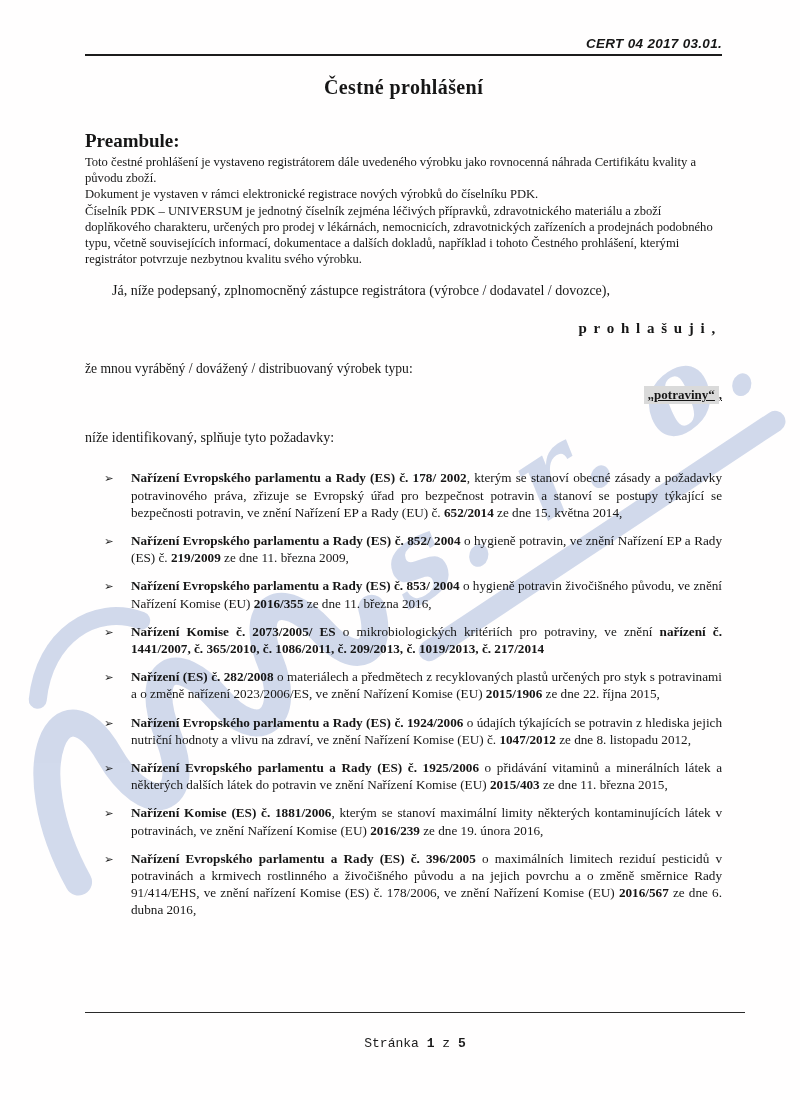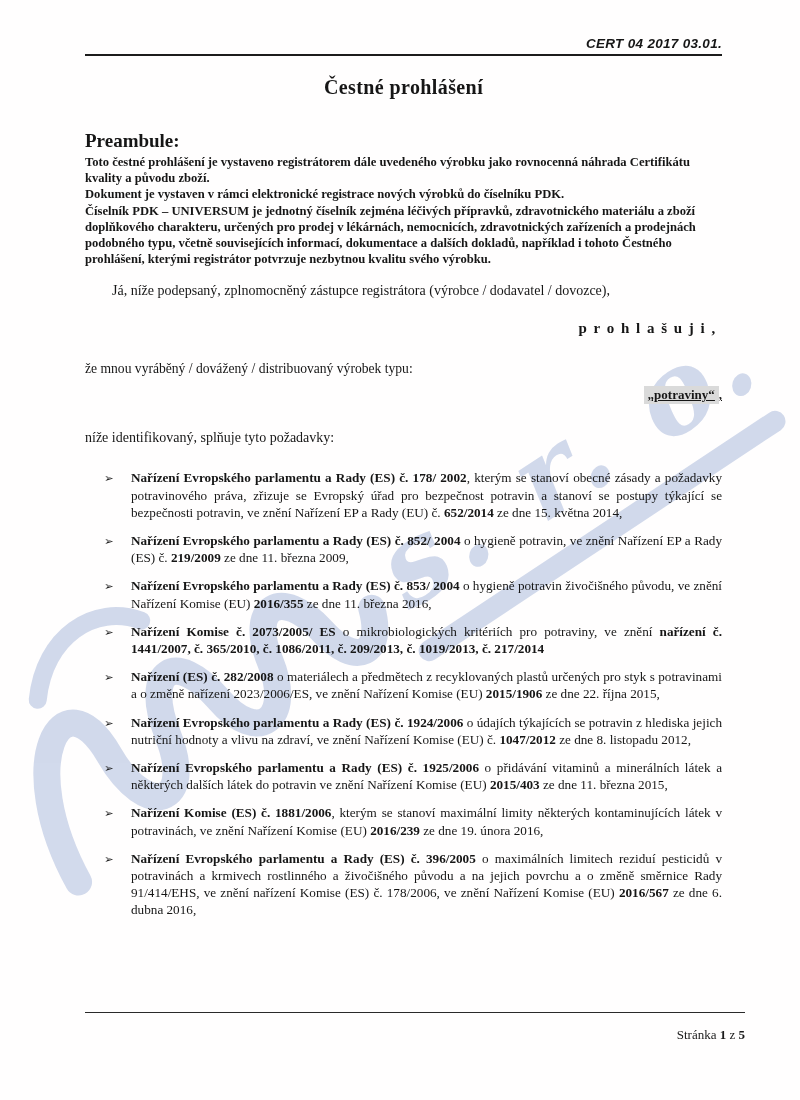--- a/index.html
+++ b/index.html
@@ -52,21 +52,21 @@
     font-weight: bold;
   }
   .preamble-heading {
     margin: 31px 0 2px 0;
     font-size: 19px;
     font-weight: bold;
   }
   .preamble-body p {
     margin: 0;
     font-size: 12.6px;
-    font-weight: bold;
+    font-weight: normal;
     line-height: 16.2px;
     text-align: left;
   }
   .intro-line {
     margin: 16px 0 0 0;
     font-size: 14px;
     text-indent: 27px;
   }
   .verb-line {
     margin: 21px 0 0 0;
@@ -123,23 +123,23 @@
     left: 85px;
     width: 660px;
     top: 1012px;
   }
   .footer-rule {
     border: none;
     border-top: 1.8px solid #2a2a2a;
     margin: 0;
   }
   .footer-text {
-    margin-top: 14px;
-    text-align: right;
-    font-family: Liberation Serif, serif;
+    margin-top: 23px;
+    text-align: center;
+    font-family: Liberation Mono, monospace;
     font-size: 13px;
     color: #1b1b1b;
   }
   .footer-text b { font-weight: bold; }
 </style>
 </head>
 <body>
 
 <div class="page">
 

